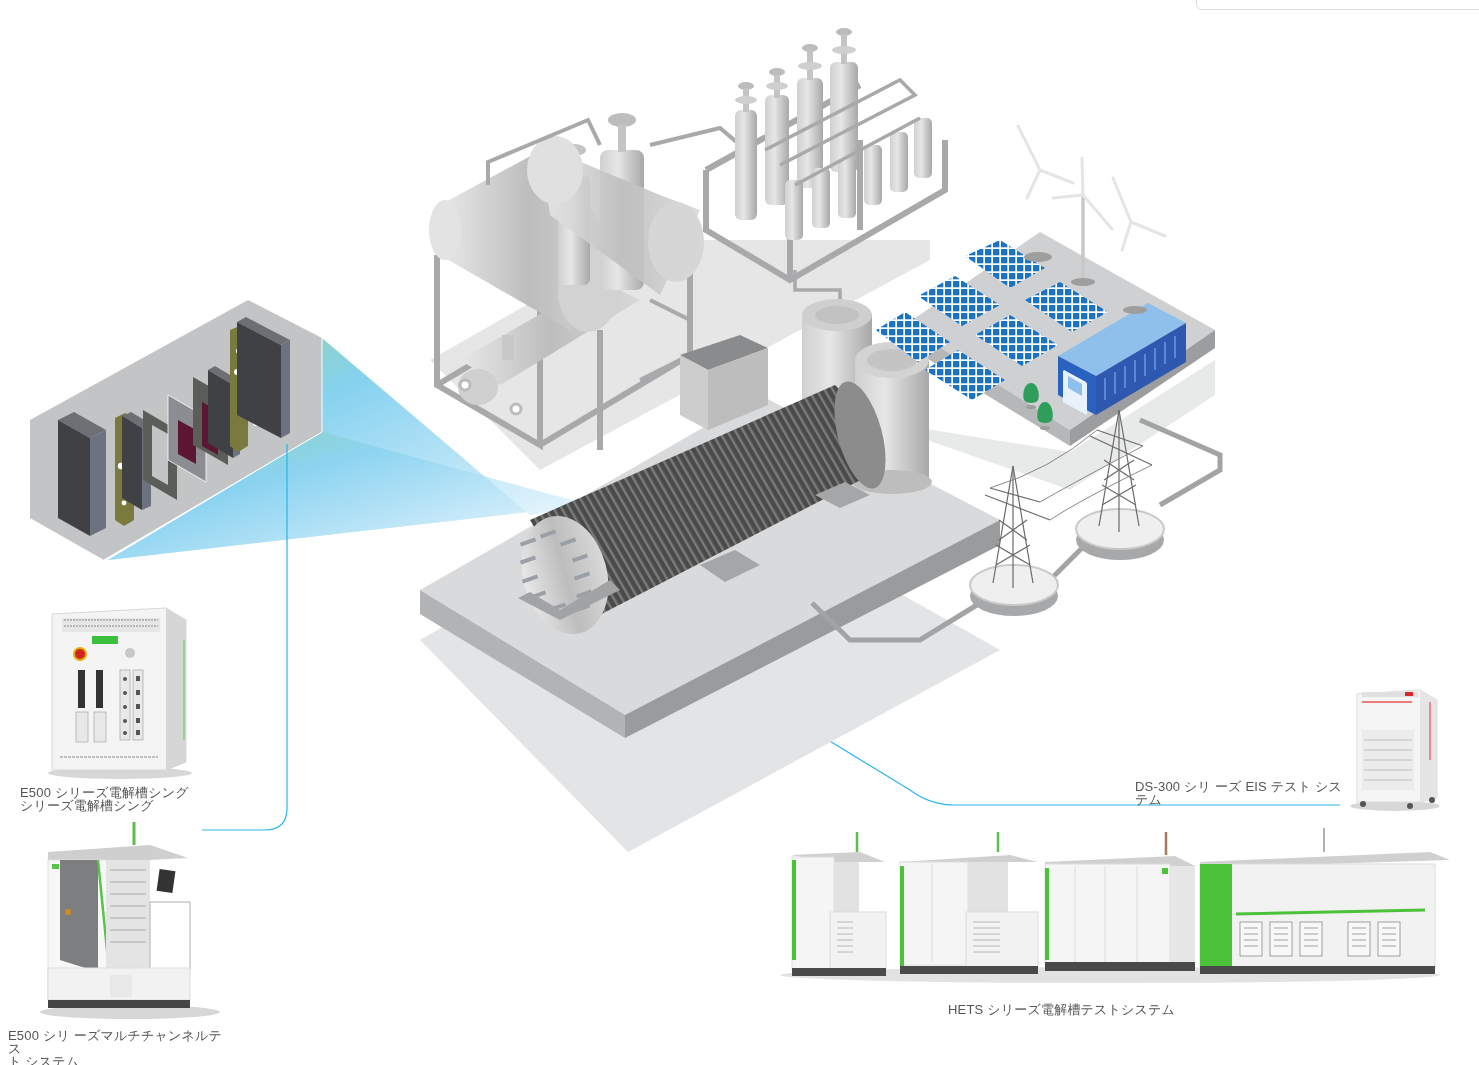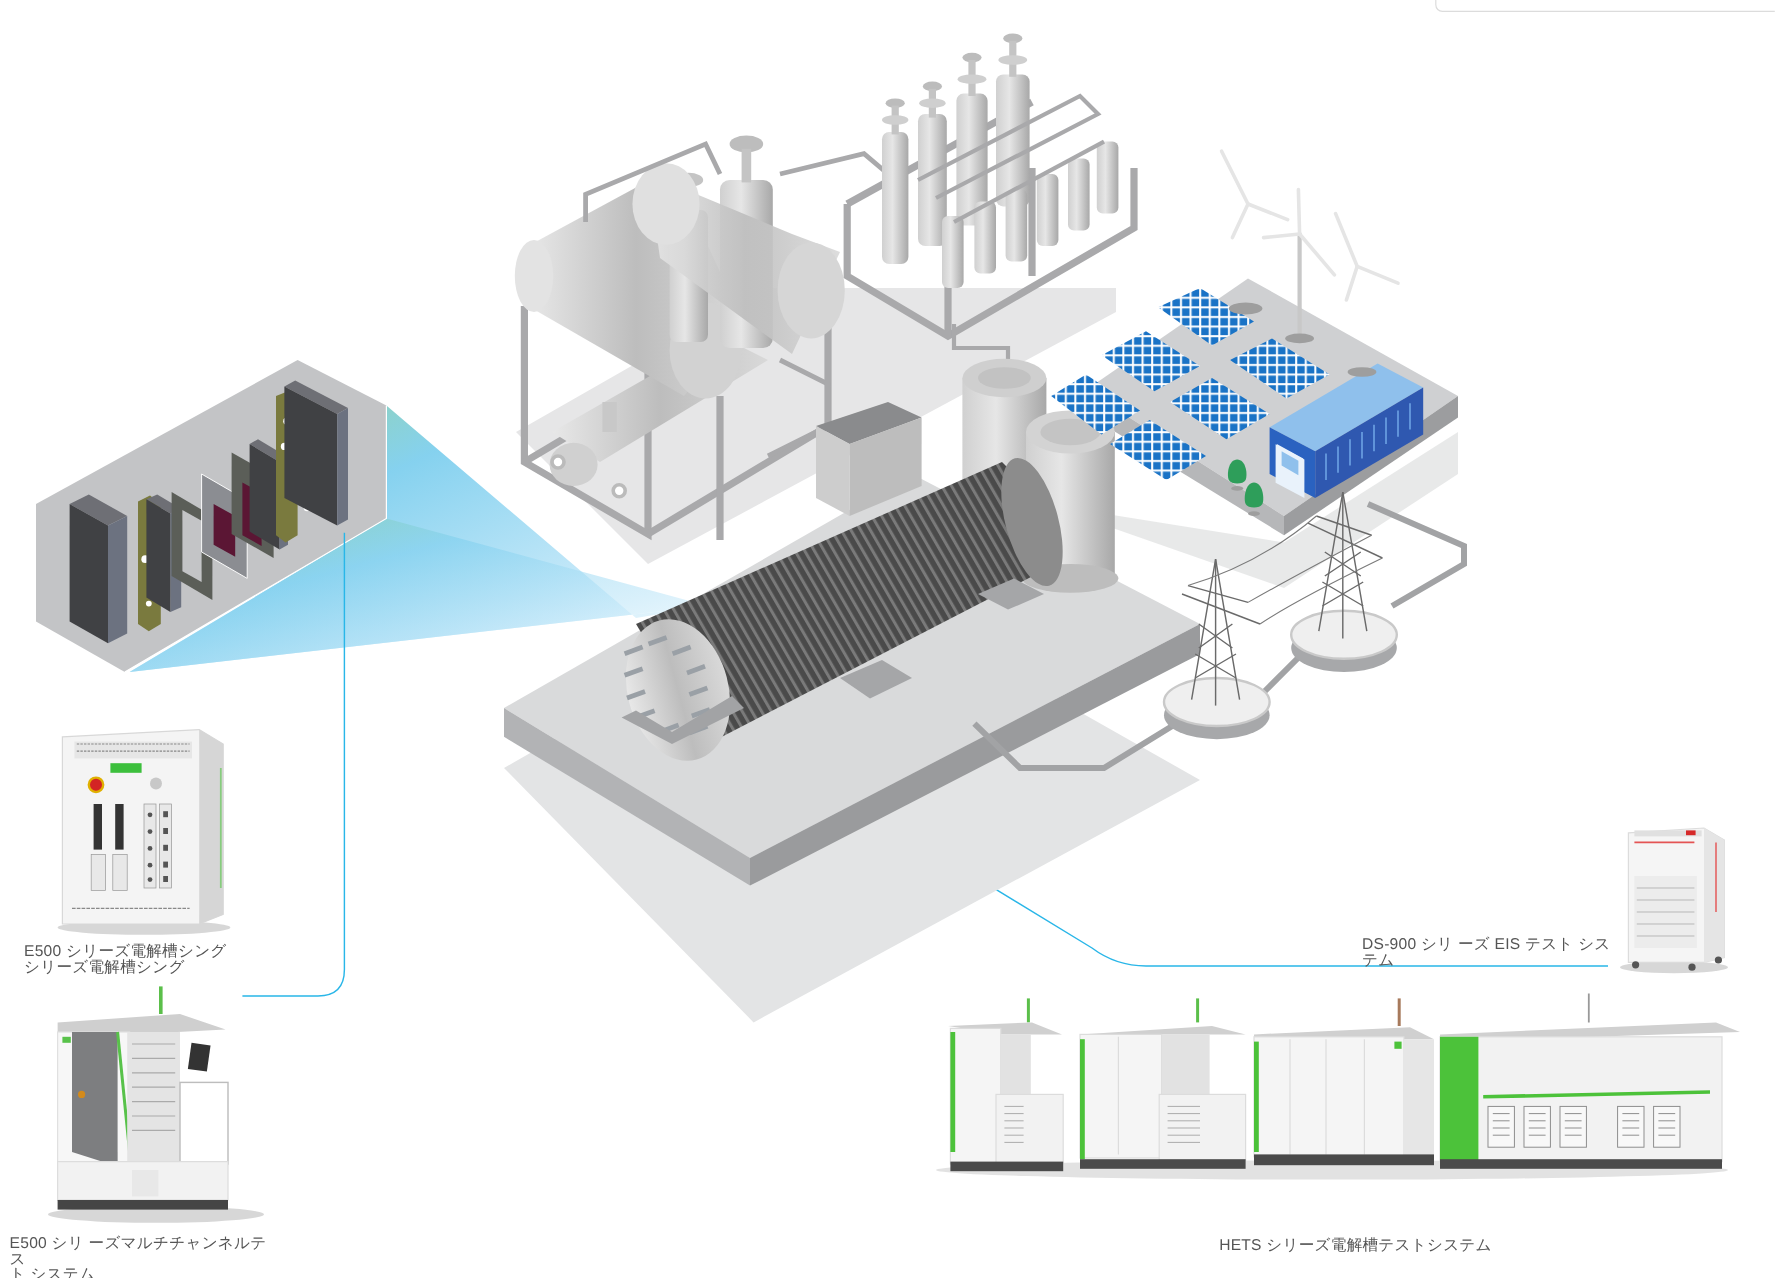--- a/index.html
+++ b/index.html
@@ -510,18 +510,18 @@
   <div>E500 シリーズ電解槽シング</div>
   <div>シリーズ電解槽シング</div>
 </div>
 
 <div class="caption" style="left:8px;top:1029px;width:220px;">
   <div>E500 シリ ーズマルチチャンネルテス</div>
   <div>ト システム</div>
 </div>
 
 <div class="caption" style="left:1135px;top:780px;width:215px;">
-  <div>DS-900 シリ ーズ EIS テスト システム</div>
+  <div>DS-300 シリ ーズ EIS テスト システム</div>
 </div>
 
-<div class="caption" style="left:1016px;top:1003px;width:250px;margin-top:28px;">
+<div class="caption" style="left:948px;top:1003px;width:250px;">
   <div>HETS  シリーズ電解槽テストシステム</div>
 </div>
 
 </body></html>

